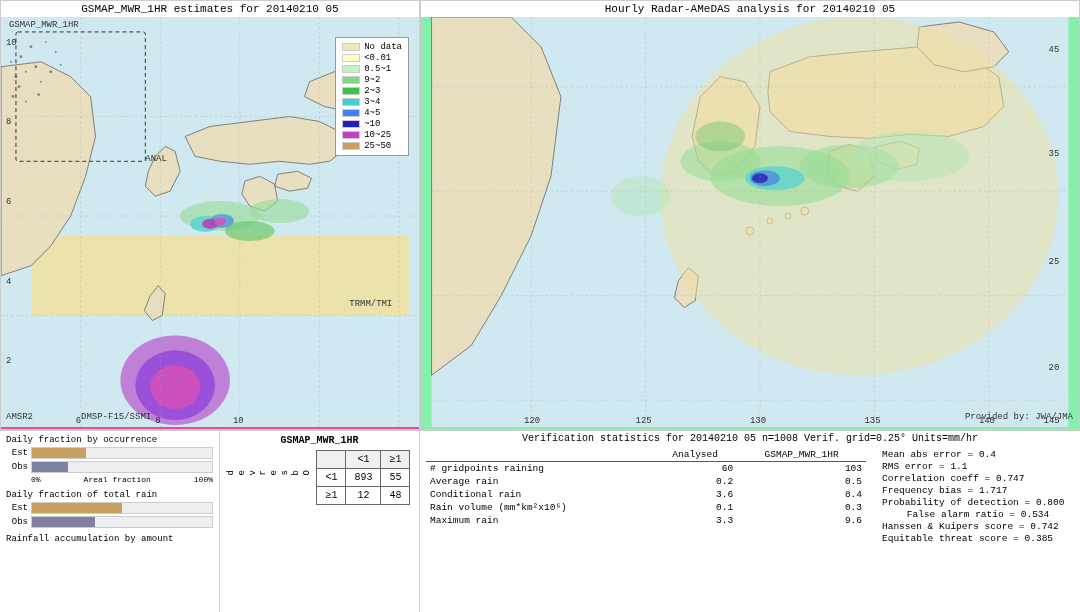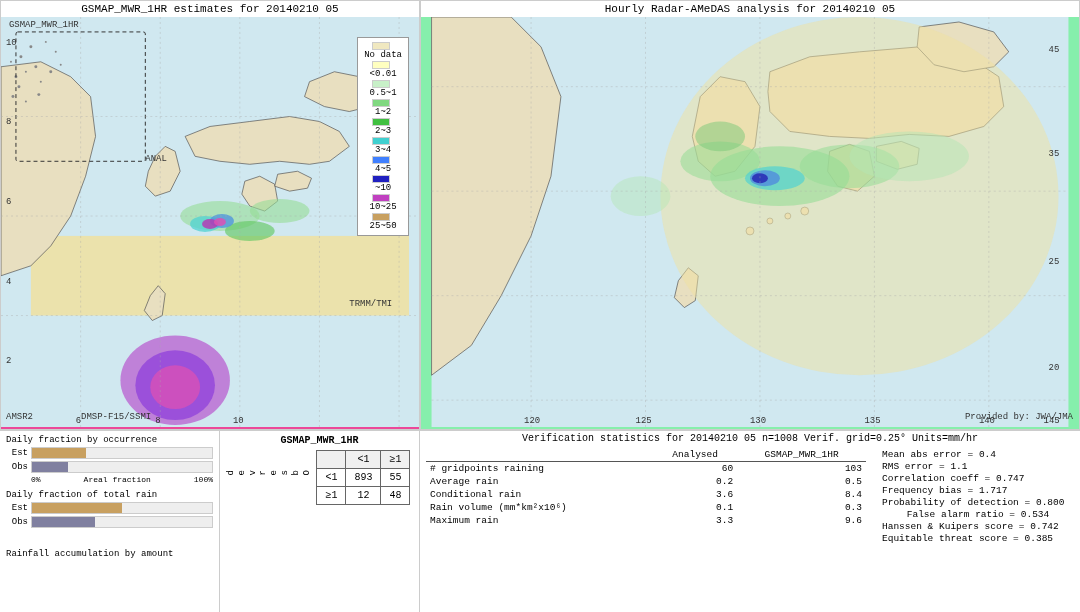--- a/index.html
+++ b/index.html
@@ -81,21 +81,20 @@
       background: #fff;
       border: 1px solid #999;
       padding: 3px 6px;
       font-size: 9px;
       z-index: 10;
     }
     .legend-item {
       display: flex;
       align-items: center;
       margin: 1px 0;
-      flex-direction: column;
     }
     .legend-color {
       width: 18px;
       height: 8px;
       margin-right: 4px;
       display: inline-block;
     }
 
     
     .bottom-left {
@@ -356,21 +355,21 @@
           <div class="legend-item">
             <span class="legend-color" style="background:#ffffc0; border:1px solid #ccc;"></span>
             <span>&lt;0.01</span>
           </div>
           <div class="legend-item">
             <span class="legend-color" style="background:#c8f0c8; border:1px solid #ccc;"></span>
             <span>0.5~1</span>
           </div>
           <div class="legend-item">
             <span class="legend-color" style="background:#80d880; border:1px solid #ccc;"></span>
-            <span>1~2</span>
+            <span>9~2</span>
           </div>
           <div class="legend-item">
             <span class="legend-color" style="background:#40c040; border:1px solid #ccc;"></span>
             <span>2~3</span>
           </div>
           <div class="legend-item">
             <span class="legend-color" style="background:#40d0d0; border:1px solid #ccc;"></span>
             <span>3~4</span>
           </div>
           <div class="legend-item">
@@ -497,21 +496,21 @@
           <div class="bar-fill-est" style="width:50%;"></div>
         </div>
       </div>
       <div class="bar-row">
         <div class="bar-label">Obs</div>
         <div class="bar-bg">
           <div class="bar-fill-obs" style="width:35%;"></div>
         </div>
       </div>
 
-      <div class="chart-section-title" style="margin-top:21px;">Rainfall accumulation by amount</div>
+      <div class="chart-section-title" style="margin-top:6px;">Rainfall accumulation by amount</div>
     </div>
 
     <div class="bottom-middle">
       <div class="contingency-title">GSMAP_MWR_1HR</div>
 
       <div style="display:flex; align-items:flex-start;">
         <div style="display:flex; flex-direction:column; align-items:center; margin-right:4px; margin-top:20px;">
           <div style="font-size:9px; font-family:'Courier New',monospace; writing-mode:vertical-lr; transform:rotate(180deg); line-height:1.2;">O<br>b<br>s<br>e<br>r<br>v<br>e<br>d</div>
         </div>
         <div>

